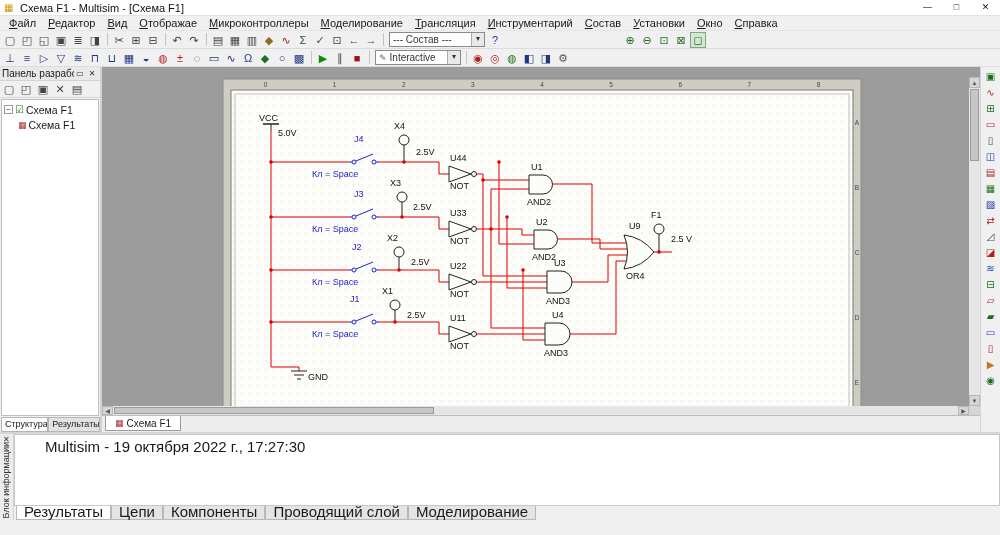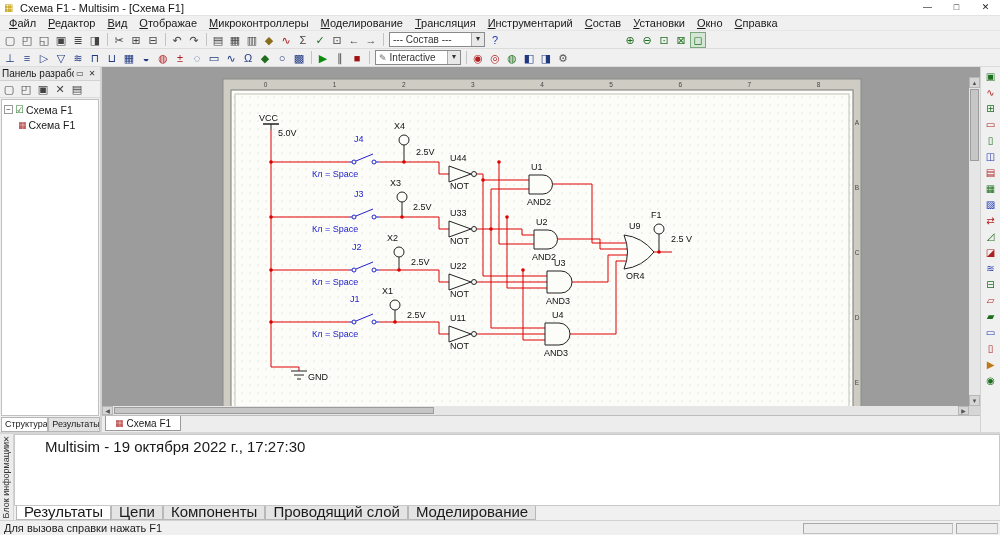--- a/index.html
+++ b/index.html
@@ -500,20 +500,14 @@
       <div class="ss-tabs" id="ss-tabs">
           <span class="tab active">Результаты</span>
           <span class="tab">Цепи</span>
           <span class="tab">Компоненты</span>
           <span class="tab">Проводящий слой</span>
           <span class="tab">Моделирование</span>
         </div>
     </div>
   </div>
 
-  <div class="statusbar">
-    <span class="sb-text">Для вызова справки нажать F1</span>
-    <span class="sb-fill"></span>
-    <span class="sb-seg" style="width:150px;"></span>
-    <span class="sb-seg" style="width:42px;"></span>
-  </div>
 
 </div>
 
 </body></html>

